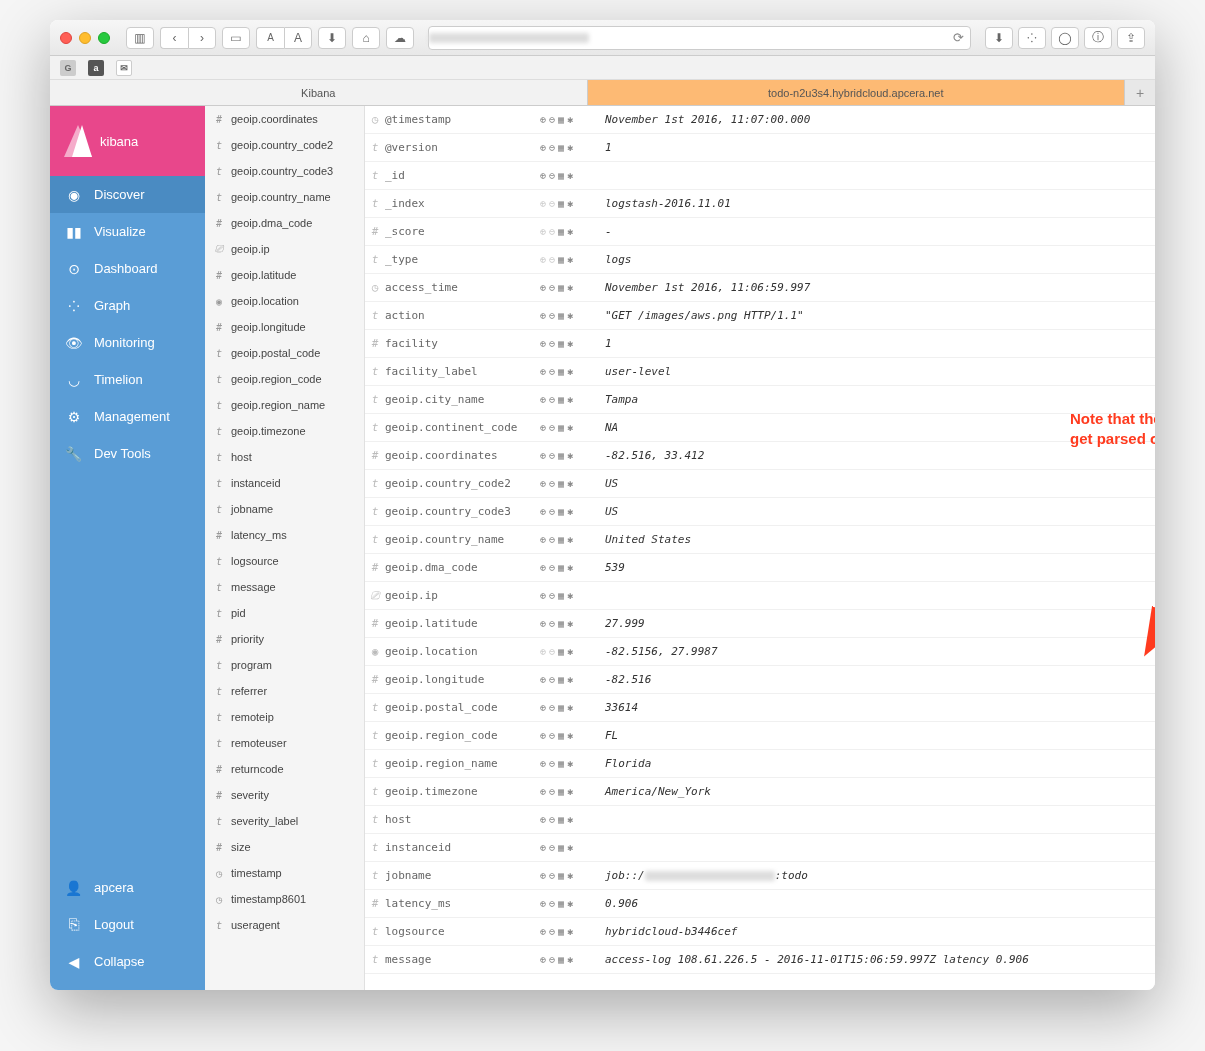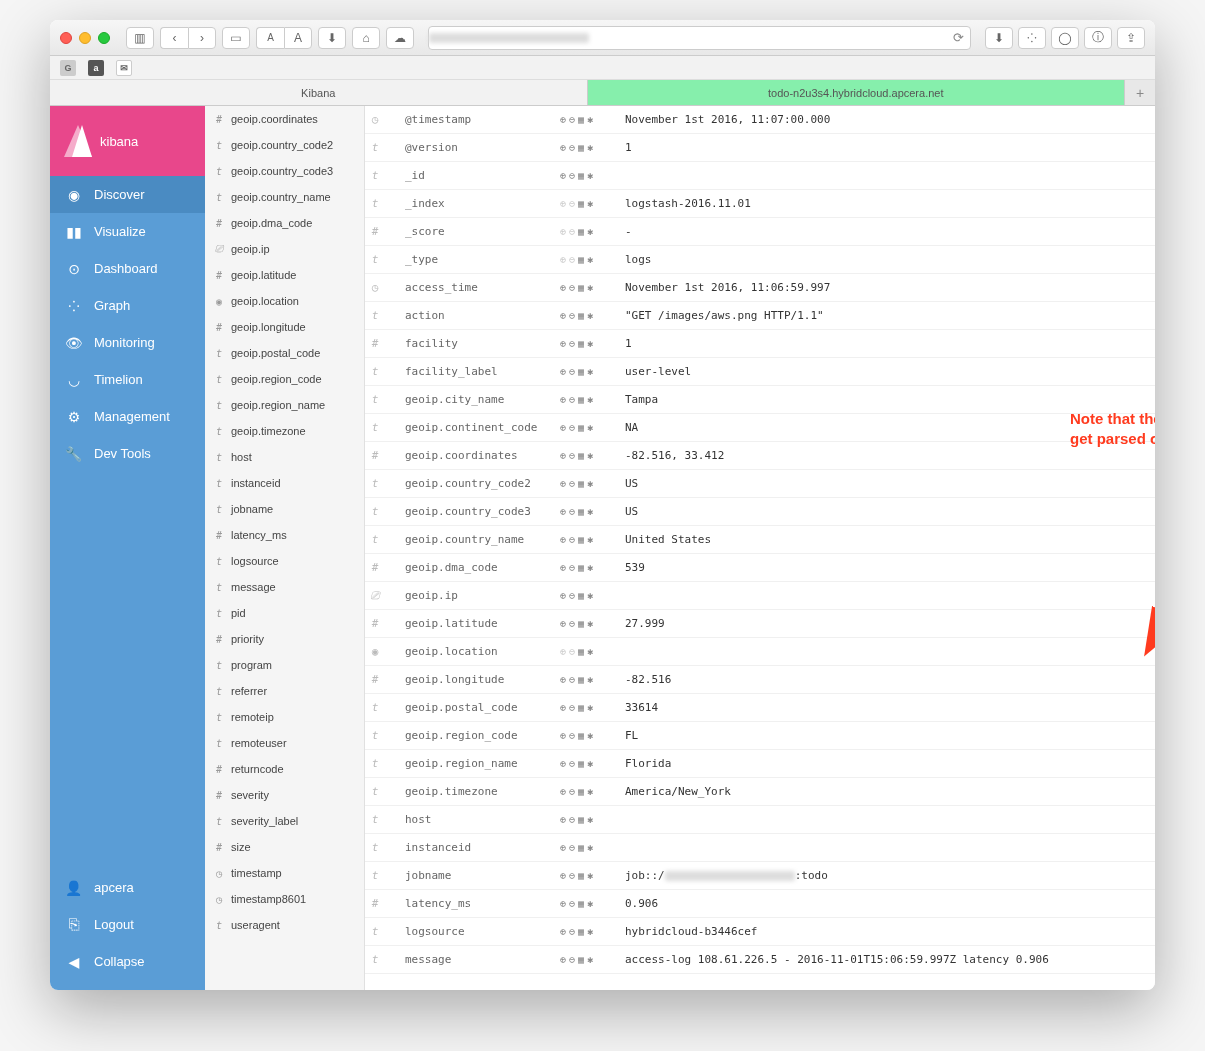--- a/index.html
+++ b/index.html
@@ -14,45 +14,45 @@
 .tb-btn { width: 28px; height: 22px; border: 1px solid #ccc; border-radius: 4px; background: #fff; display: flex; align-items: center; justify-content: center; color: #666; font-size: 12px; }
 .tb-group { display: flex; }
 .tb-group .tb-btn:first-child { border-radius: 4px 0 0 4px; border-right: none; }
 .tb-group .tb-btn:last-child { border-radius: 0 4px 4px 0; }
 .urlbar { flex: 1; height: 24px; background: #fff; border: 1px solid #ccc; border-radius: 4px; margin: 0 8px; display: flex; align-items: center; justify-content: center; position: relative; }
 .urlblur { width: 160px; height: 10px; background: #ddd; filter: blur(2px); border-radius: 2px; }
 .tb-icons-right { display: flex; gap: 5px; }
 .favbar { height: 24px; background: #f2f2f2; border-bottom: 1px solid #ddd; display: flex; align-items: center; padding: 0 10px; gap: 12px; }
 .fav { width: 16px; height: 16px; background: #ccc; border-radius: 2px; display: flex; align-items: center; justify-content: center; font-size: 9px; color: #666; font-weight: bold; }
 .tabbar { height: 26px; background: #e8e8e8; border-bottom: 1px solid #ccc; display: flex; }
-.tab { flex: 1; display: flex; align-items: center; justify-content: center; border-right: 1px solid #ccc; font-size: 11px; color: #555; background: #86efac; }
+.tab { flex: 1; display: flex; align-items: center; justify-content: center; border-right: 1px solid #ccc; font-size: 11px; color: #555; background: #fdba74; }
 .tab.active { background: #f2f2f2; }
 .tab-add { width: 30px; display: flex; align-items: center; justify-content: center; color: #888; font-size: 14px; }
 .content { display: flex; height: calc(100% - 86px); }
 .sidebar { width: 155px; background: #5a9dd6; color: #fff; display: flex; flex-direction: column; }
 .logo { height: 70px; background: #e8478b; display: flex; align-items: center; padding: 0 14px; gap: 8px; }
 .logo-mark { width: 28px; height: 32px; position: relative; }
 .logo-mark::before { content: ""; position: absolute; width: 0; height: 0; border-left: 14px solid transparent; border-right: 14px solid transparent; border-bottom: 32px solid rgba(255,255,255,0.55); }
 .logo-mark::after { content: ""; position: absolute; left: 8px; width: 0; height: 0; border-left: 10px solid transparent; border-right: 10px solid transparent; border-bottom: 32px solid #fff; }
 .nav { flex: 1; padding-top: 0; }
 .nav-item { height: 37px; display: flex; align-items: center; padding: 0 16px; gap: 12px; cursor: pointer; font-size: 13px; }
 .nav-item.active { background: #4a8bc2; }
 .nav-icon { width: 16px; display: flex; justify-content: center; font-size: 14px; }
 .nav-bottom { padding-bottom: 10px; }
 .fields { width: 160px; background: #f5f5f5; border-right: 1px solid #e0e0e0; overflow-y: auto; }
 .field-item { height: 26px; display: flex; align-items: center; padding: 0 8px; gap: 6px; font-size: 11px; color: #444; cursor: pointer; }
 .field-type { width: 12px; text-align: center; color: #999; font-family: monospace; font-size: 10px; font-style: italic; }
 .doc { flex: 1; overflow-y: auto; background: #fff; position: relative; }
 .row { display: flex; border-bottom: 1px solid #f0f0f0; padding: 5px 0; font-family: Menlo, monospace; font-size: 11px; align-items: center; min-height: 28px; }
 .row-type { width: 20px; text-align: center; color: #bbb; font-style: italic; }
-.row-name { width: 155px; color: #666; padding-right: 8px; margin-left: 20px; }
+.row-name { width: 155px; color: #666; padding-right: 8px; }
 .row-actions { width: 65px; display: flex; gap: 3px; color: #888; font-size: 10px; }
 .row-actions span { cursor: pointer; }
 .row-actions .dim { color: #ccc; }
-.row-val { flex: 1; color: #333; }
+.row-val { flex: 1; color: #333; font-style: italic; }
 .jobblur { display: inline-block; width: 130px; height: 10px; background: #ddd; filter: blur(2px); vertical-align: middle; border-radius: 2px; }
 .annotation { position: absolute; top: 303px; left: 705px; color: #ff3b1f; font-weight: bold; font-size: 15px; line-height: 1.35; width: 400px; pointer-events: none; }
 .arrow1 { position: absolute; top: 380px; left: 770px; pointer-events: none; }
 .reload { margin-left: auto; margin-right: 6px; color: #888; }
 </style>
 </head>
 <body>
 
 <div class="window">
   <div class="titlebar">
@@ -501,20 +501,21 @@
         </div>
         <div class="row">
     <span class="row-type">◉</span>
     <span class="row-name">geoip.location</span>
     <span class="row-actions">
       <span class="dim">⊕</span>
       <span class="dim">⊖</span>
       <span>▦</span>
       <span>✱</span>
     </span>
+    <span class="row-val">-82.5156, 27.9987</span>
         </div>
         <div class="row">
     <span class="row-type">#</span>
     <span class="row-name">geoip.longitude</span>
     <span class="row-actions">
       <span class="">⊕</span>
       <span class="">⊖</span>
       <span>▦</span>
       <span>✱</span>
     </span>

